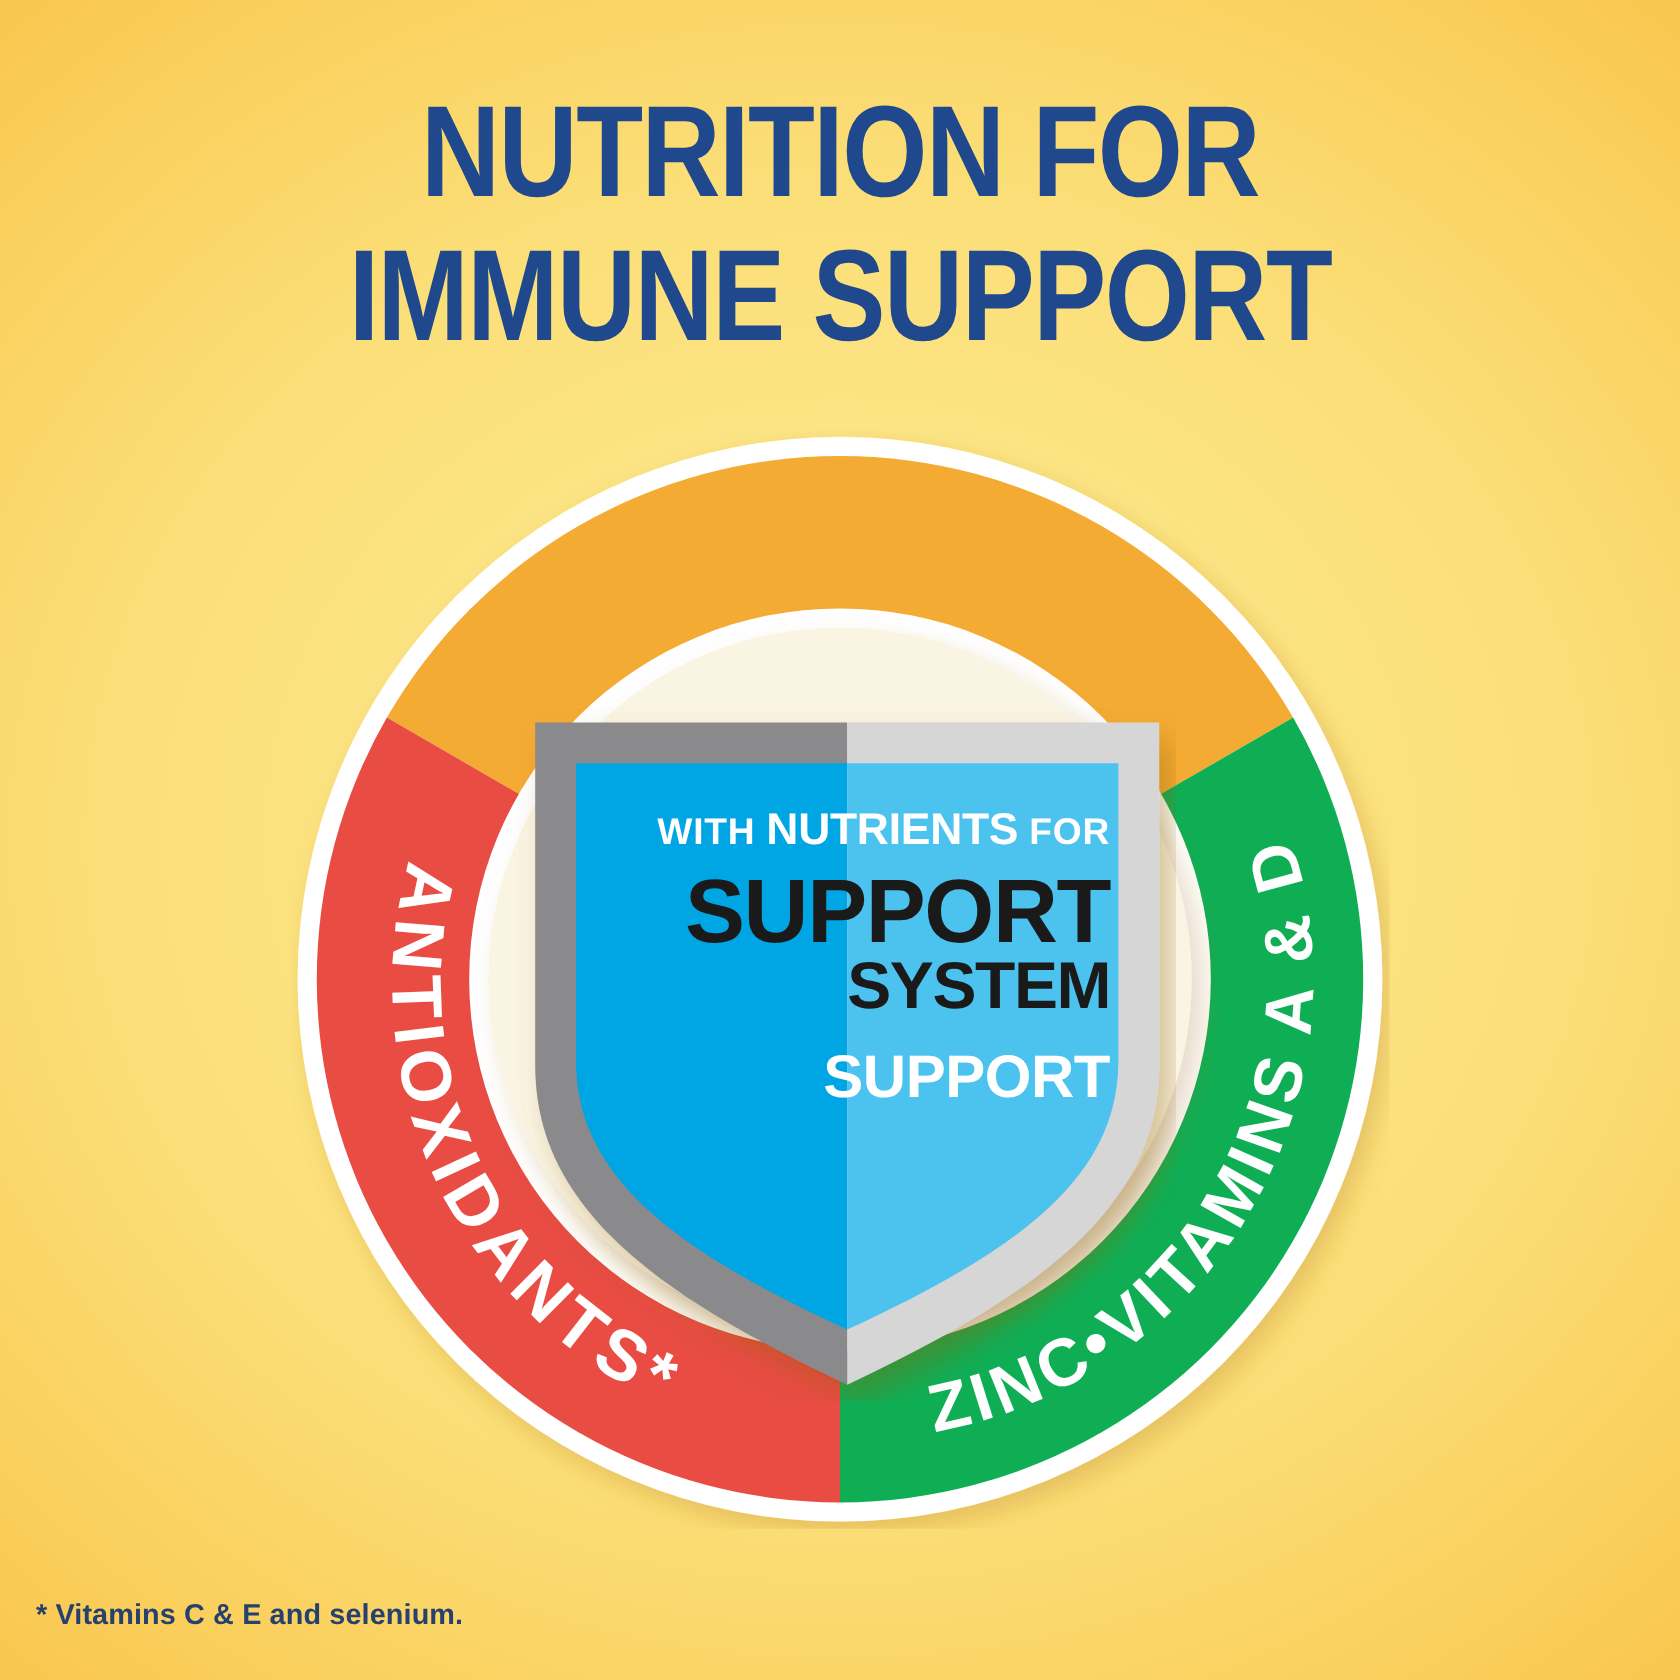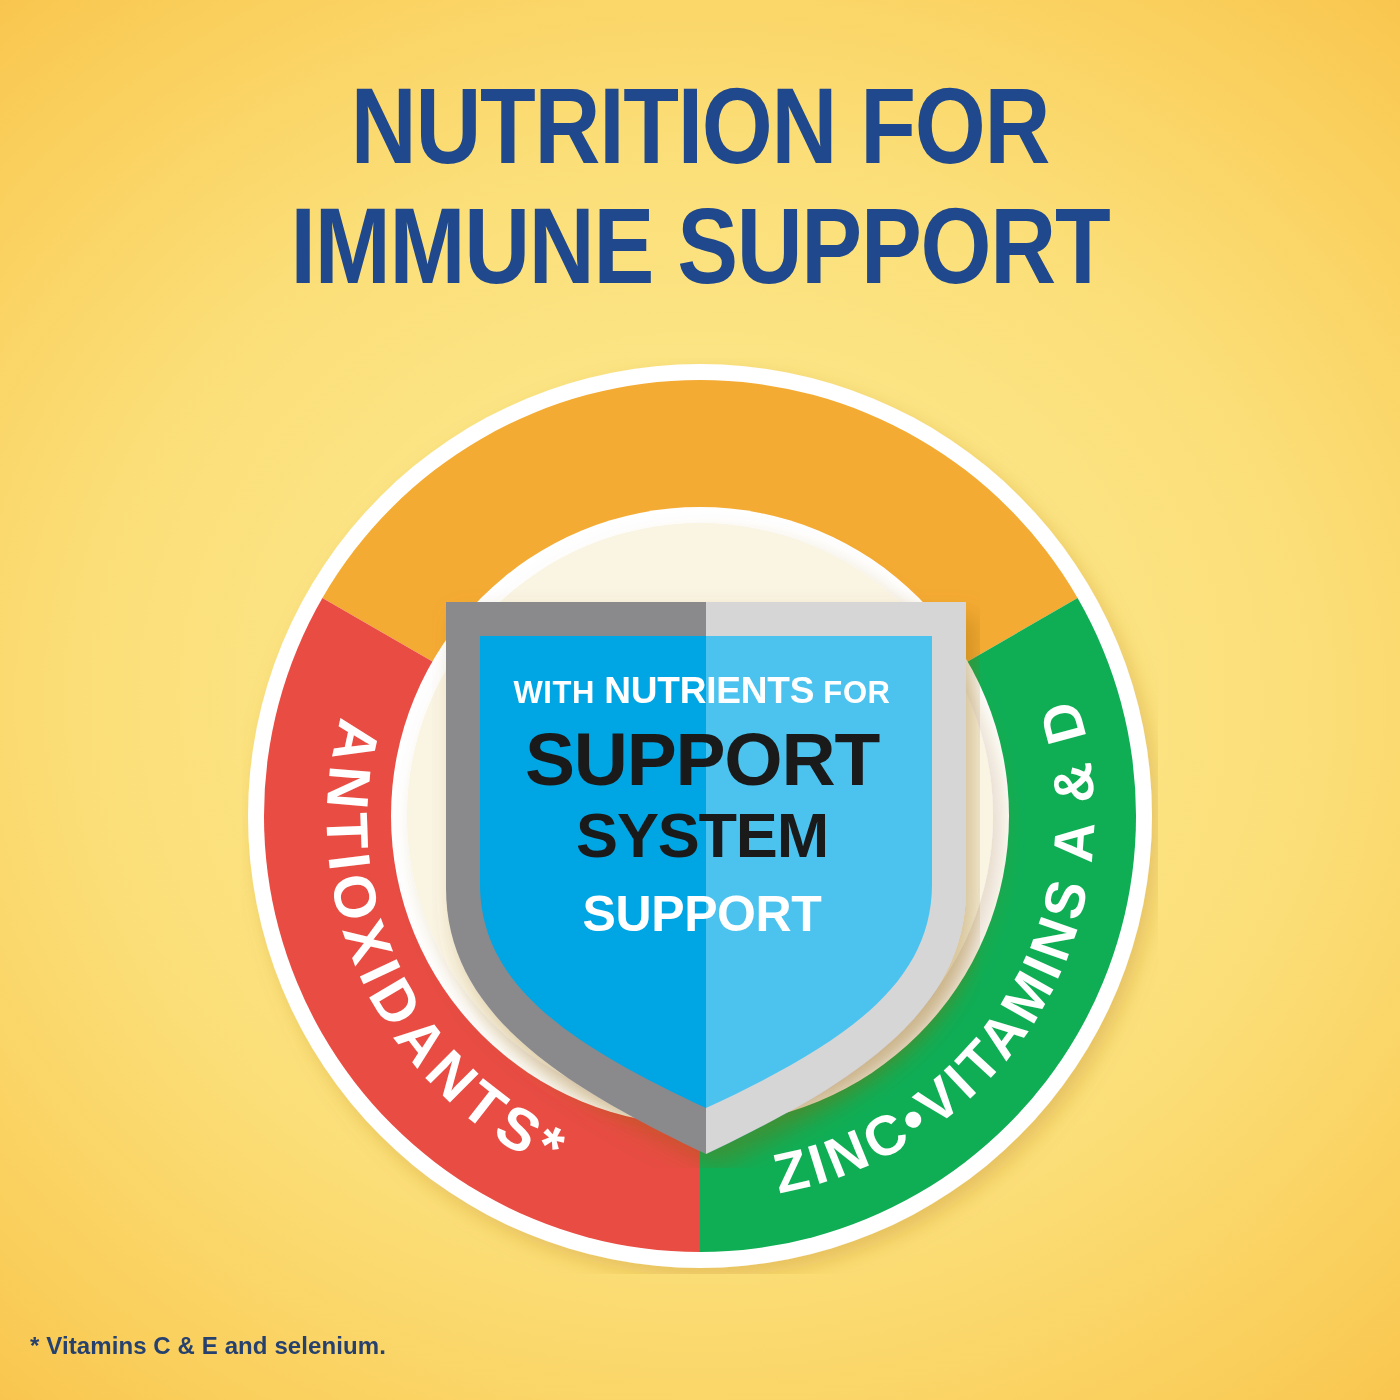--- a/index.html
+++ b/index.html
@@ -64,21 +64,21 @@
     height: 580px;
   }
   #shield-svg { display: block; width: 548px; height: 580px; }
 
   
   #shield-text {
     position: absolute;
     left: 479px;
     top: 672px;
     width: 446px;
-    text-align: center;
+    text-align: right;
     pointer-events: none;
   }
   .sh-line1 {
     color: #FFFFFF;
     font-size: 31px;
     font-weight: 600;
     letter-spacing: 0.6px;
     line-height: 1;
     white-space: nowrap;
   }
@@ -92,24 +92,24 @@
     font-weight: 800;
     font-size: 75px;
     line-height: 0.96;
     letter-spacing: -1.2px;
     margin-top: 14px;
     white-space: nowrap;
   }
   .sh-big2 {
     color: #1A1A1A;
     font-weight: 800;
-    font-size: 63px;
+    font-size: 55px;
     line-height: 0.96;
     letter-spacing: -1.2px;
-    margin-top: 10px;
+    margin-top: 0;
     white-space: nowrap;
   }
   .sh-support {
     color: #FFFFFF;
     font-weight: 800;
     font-size: 50px;
     line-height: 1;
     letter-spacing: -0.4px;
     margin-top: 24px;
     white-space: nowrap;

